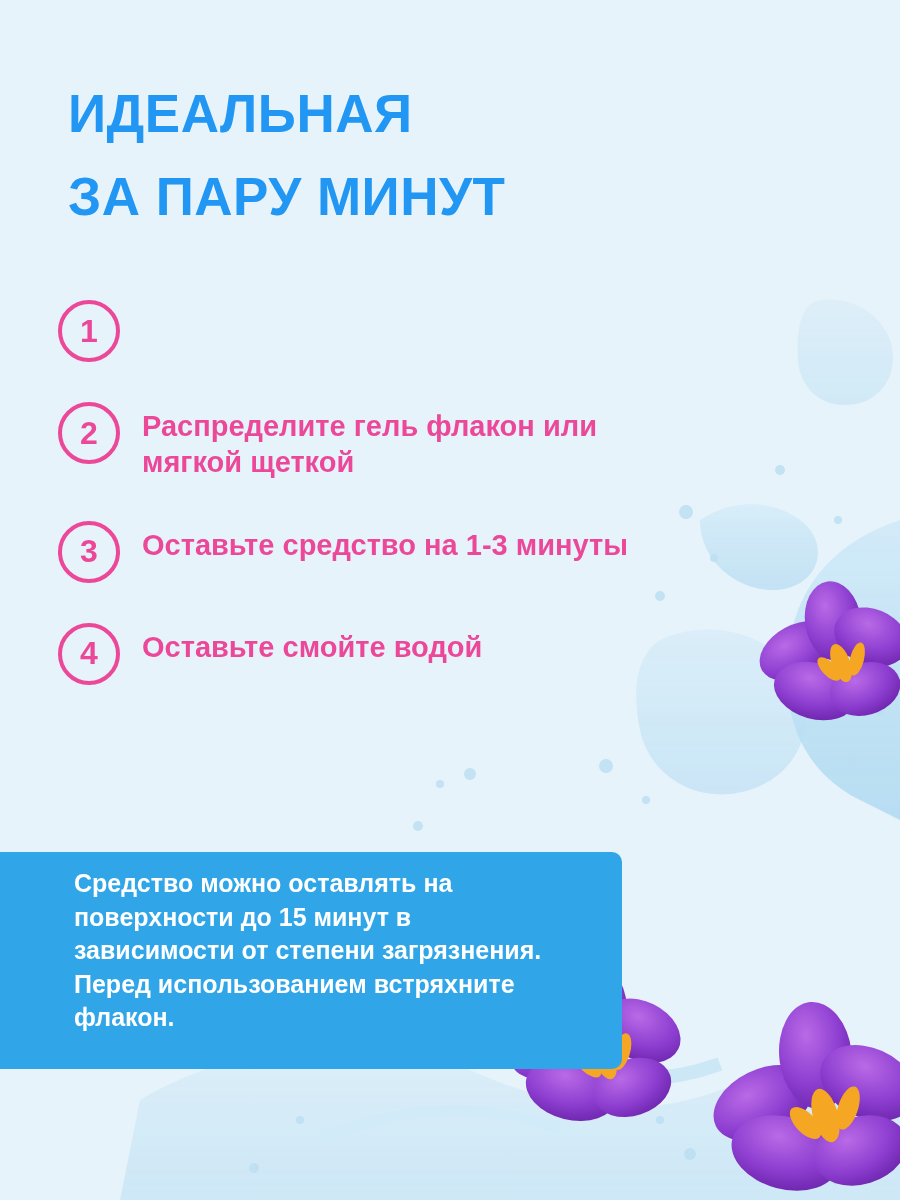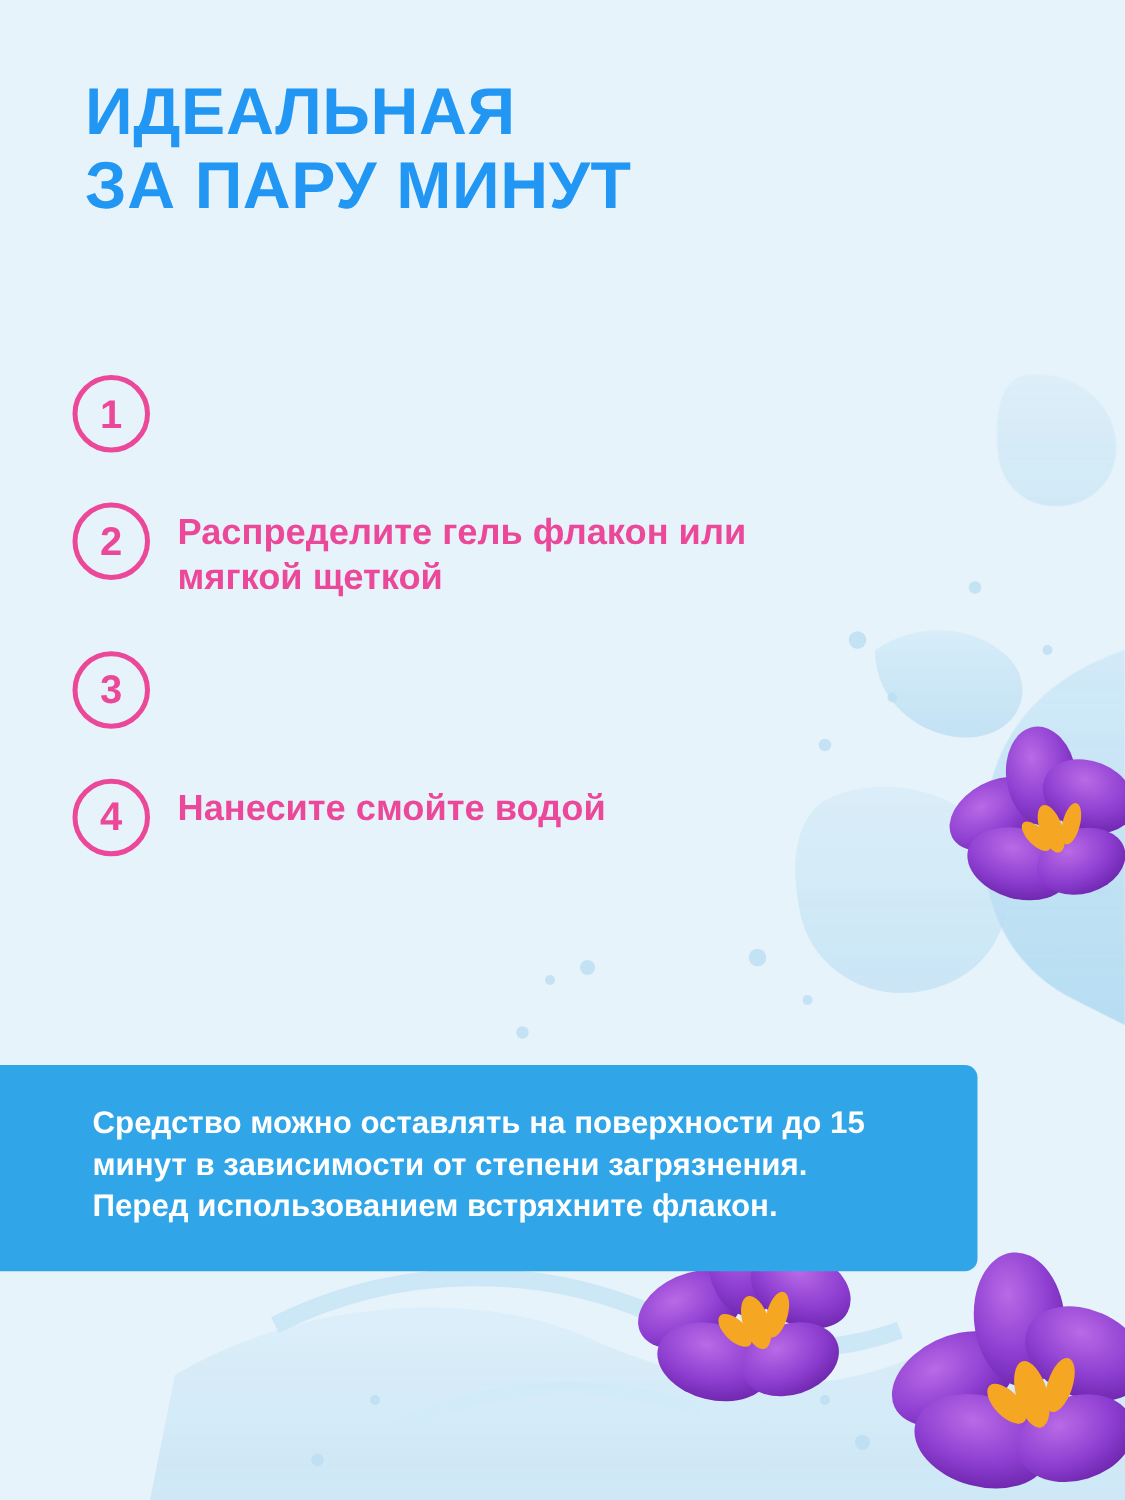--- a/index.html
+++ b/index.html
@@ -37,21 +37,21 @@
     top: 60px;
     width: 700px;
     color: #2196f3;
     font-size: 53px;
     line-height: 1.12;
     font-weight: bold;
     letter-spacing: 0.5px;
     text-transform: uppercase;
     z-index: 5;
   }
-  .headline .line { display: block; white-space: nowrap; }
+  .headline .line { display: block; white-space: nowrap; margin-top: 24px; }
 
   
   .steps {
     position: absolute;
     left: 58px;
     top: 300px;
     width: 700px;
     z-index: 5;
   }
   .step {
@@ -80,22 +80,22 @@
     line-height: 1.25;
     padding-top: 6px;
     max-width: 560px;
   }
 
   
   .note {
     position: absolute;
     left: 0;
     top: 852px;
-    width: 782px;
-    padding: 30px 74px 34px 74px;
+    width: 622px;
+    padding: 15px 74px 34px 74px;
     background: #30a6e8;
     color: #ffffff;
     font-size: 25px;
     font-weight: bold;
     line-height: 1.34;
     border-top-right-radius: 10px;
     border-bottom-right-radius: 10px;
     z-index: 6;
   }
 </style>
@@ -208,25 +208,26 @@
       <div class="step-num">1</div>
     </div>
 
     <div class="step">
       <div class="step-num">2</div>
       <div class="step-text">Распределите гель флакон или мягкой щеткой</div>
     </div>
 
     <div class="step">
       <div class="step-num">3</div>
+      <div class="step-text">Оставьте средство на 1-3 минуты</div>
     </div>
 
     <div class="step">
       <div class="step-num">4</div>
-      <div class="step-text">Нанесите смойте водой</div>
+      <div class="step-text">Оставьте смойте водой</div>
     </div>
 
   </div>
 
   <div class="note">
     <span>Средство можно оставлять на поверхности до 15 минут в зависимости от степени загрязнения. Перед использованием встряхните флакон.</span>
   </div>
 
 </div>
 

